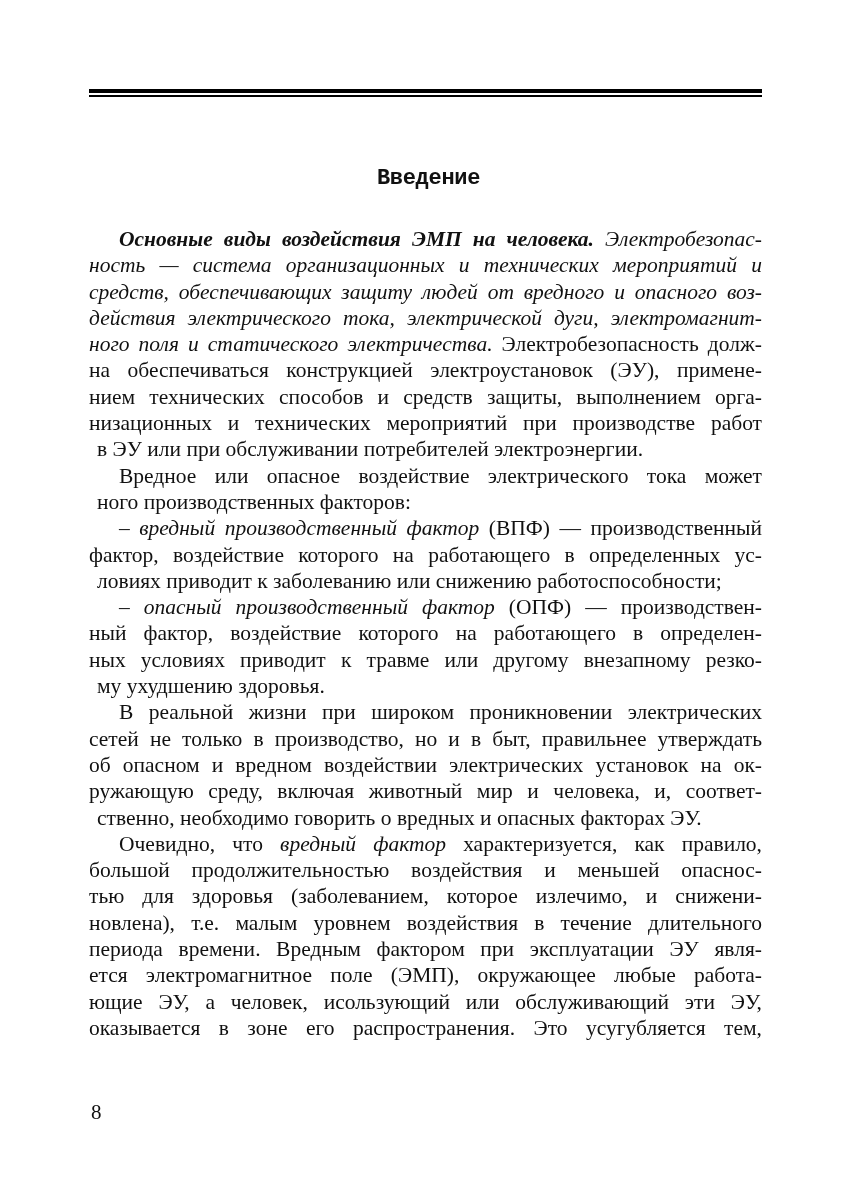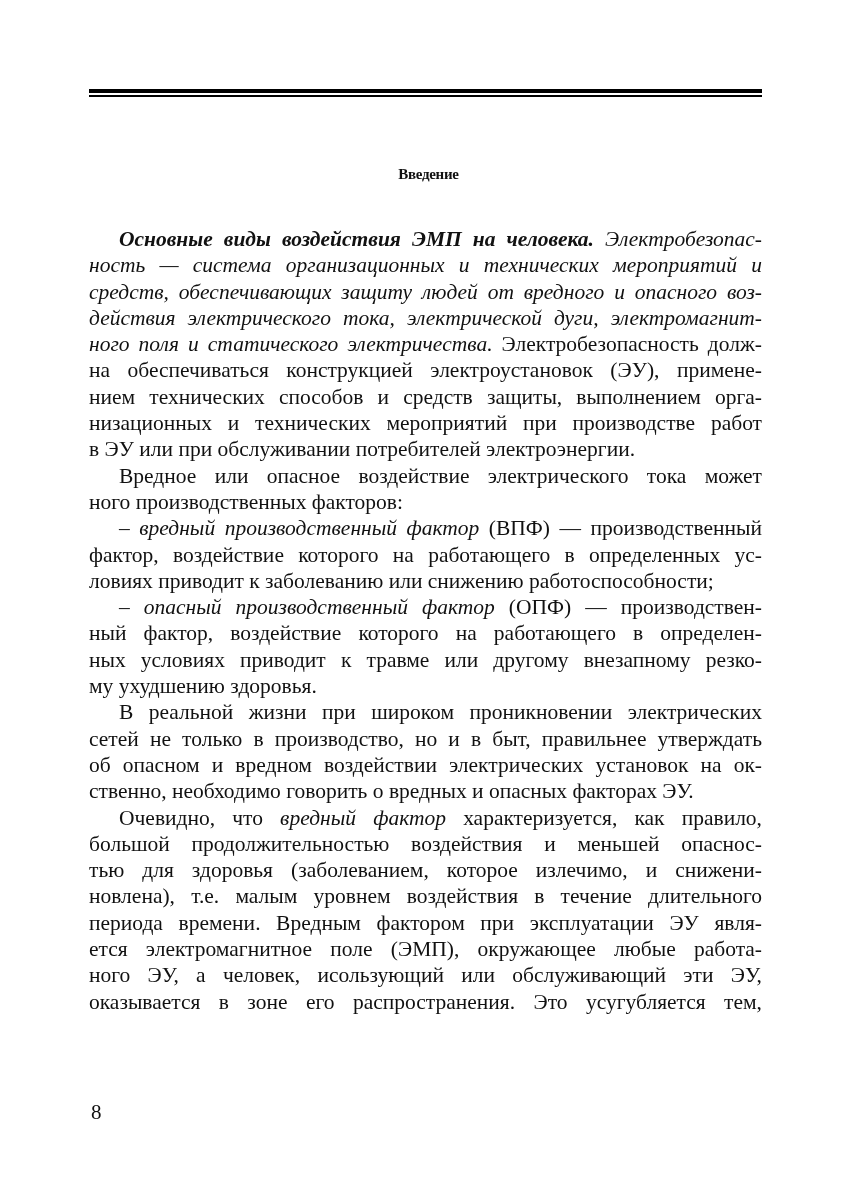--- a/index.html
+++ b/index.html
@@ -11,32 +11,33 @@
   .rule-thick {
     position: absolute; left: 89px; top: 89px; width: 673px; height: 4px;
     background: #000;
   }
   .rule-thin {
     position: absolute; left: 89px; top: 95px; width: 673px; height: 2px;
     background: #000;
   }
   .title {
     position: absolute; left: 0; width: 857px; top: 166px;
-    text-align: center; font-weight: bold; font-size: 15px;
+    text-align: center; font-weight: bold; font-size: 22px;
     letter-spacing: -0.3px;
+    font-family: Liberation Mono, monospace;
   }
   .text {
     position: absolute; left: 89px; top: 226px; width: 673px;
     font-size: 21.5px; line-height: 26.3px;
   }
   .line {
     display: block; white-space: nowrap; text-align: justify;
     text-align-last: justify; height: 26.3px; overflow: visible;
   }
-  .line.last { text-align-last: left; }
+  .line.last { text-align-last: left; margin-left: 8px; }
   .indent { padding-left: 30px; }
   .bi { font-weight: bold; font-style: italic; }
   .i { font-style: italic; margin-top: 37px; }
   .page-num {
     position: absolute; left: 91px; top: 1100px; font-size: 21px;
   }
 </style>
 </head>
 <body>
 
@@ -60,24 +61,25 @@
     <div class="line indent"><span>– </span><span class="i">вредный производственный фактор</span><span> (ВПФ) — производственный</span></div>
     <div class="line"><span>фактор, воздействие которого на работающего в определенных ус-</span></div>
     <div class="line last"><span>ловиях приводит к заболеванию или снижению работоспособности;</span></div>
     <div class="line indent"><span>– </span><span class="i">опасный производственный фактор</span><span> (ОПФ) — производствен-</span></div>
     <div class="line"><span>ный фактор, воздействие которого на работающего в определен-</span></div>
     <div class="line"><span>ных условиях приводит к травме или другому внезапному резко-</span></div>
     <div class="line last"><span>му ухудшению здоровья.</span></div>
     <div class="line indent"><span>В реальной жизни при широком проникновении электрических</span></div>
     <div class="line"><span>сетей не только в производство, но и в быт, правильнее утверждать</span></div>
     <div class="line"><span>об опасном и вредном воздействии электрических установок на ок-</span></div>
+    <div class="line"><span>ружающую среду, включая животный мир и человека, и, соответ-</span></div>
     <div class="line last"><span>ственно, необходимо говорить о вредных и опасных факторах ЭУ.</span></div>
     <div class="line indent"><span>Очевидно, что </span><span class="i">вредный фактор</span><span> характеризуется, как правило,</span></div>
     <div class="line"><span>большой продолжительностью воздействия и меньшей опаснос-</span></div>
     <div class="line"><span>тью для здоровья (заболеванием, которое излечимо, и снижени-</span></div>
     <div class="line"><span>новлена), т.е. малым уровнем воздействия в течение длительного</span></div>
     <div class="line"><span>периода времени. Вредным фактором при эксплуатации ЭУ явля-</span></div>
     <div class="line"><span>ется электромагнитное поле (ЭМП), окружающее любые работа-</span></div>
-    <div class="line"><span>ного ЭУ, а человек, исользующий или обслуживающий эти ЭУ,</span></div>
+    <div class="line"><span>ющие ЭУ, а человек, исользующий или обслуживающий эти ЭУ,</span></div>
     <div class="line"><span>оказывается в зоне его распространения. Это усугубляется тем,</span></div>
   </div>
 
 <div class="page-num">8</div>
 
 </body></html>

